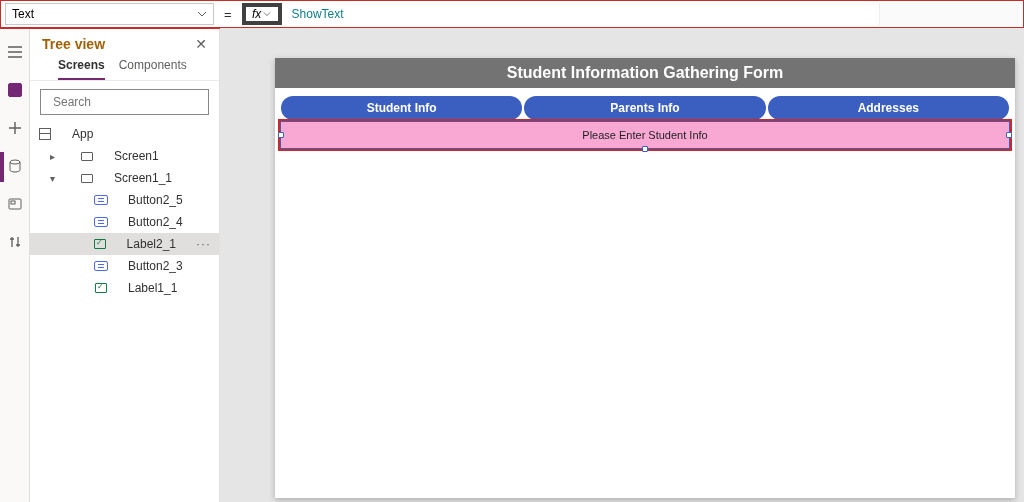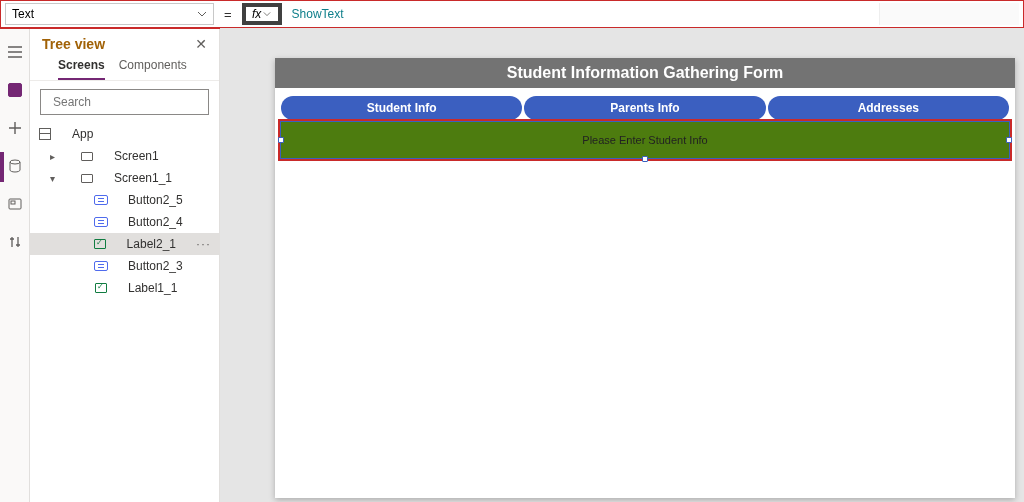--- a/index.html
+++ b/index.html
@@ -51,21 +51,21 @@
 .ind1 { padding-left:20px; }
 .ind2 { padding-left:34px; }
 
 
 .canvas-wrap { flex:1; background:#e5e5e5; padding:30px 18px 10px 55px; position:relative; }
 .app-card { width:740px; height:440px; background:#fff; box-shadow:0 2px 6px rgba(0,0,0,0.25); position:relative; }
 .app-header { height:30px; background:#737373; color:#fff; display:flex; align-items:center; justify-content:center; font-size:16px; font-weight:600; }
 .tab-row { display:flex; gap:2px; padding:8px 6px 0 6px; }
 .pill { flex:1; height:24px; background:#3b5fc0; color:#fff; font-size:12px; font-weight:600; display:flex; align-items:center; justify-content:center; border-radius:12px; }
 .info-bar-wrap { margin:0 4px; outline:2px solid #c92a2a; outline-offset:-1px; padding:1px; position:relative; }
-.info-bar { height:38px; background:#4d7c0f; border:1px solid #3b5fc0; display:flex; align-items:center; justify-content:center; font-size:11px; color:#222; position:relative; }
+.info-bar { height:28px; background:#f9a8d4; border:1px solid #3b5fc0; display:flex; align-items:center; justify-content:center; font-size:11px; color:#222; position:relative; }
 .handle { width:6px; height:6px; border:1px solid #3b5fc0; background:#fff; position:absolute; border-radius:1px; }
 .h-l { left:-3px; top:50%; transform:translateY(-50%); }
 .h-r { right:-3px; top:50%; transform:translateY(-50%); }
 .h-b { left:50%; bottom:-4px; transform:translateX(-50%); }
 </style>
 </head>
 <body>
 
 <div class="formula-bar">
   <div class="prop-select">

